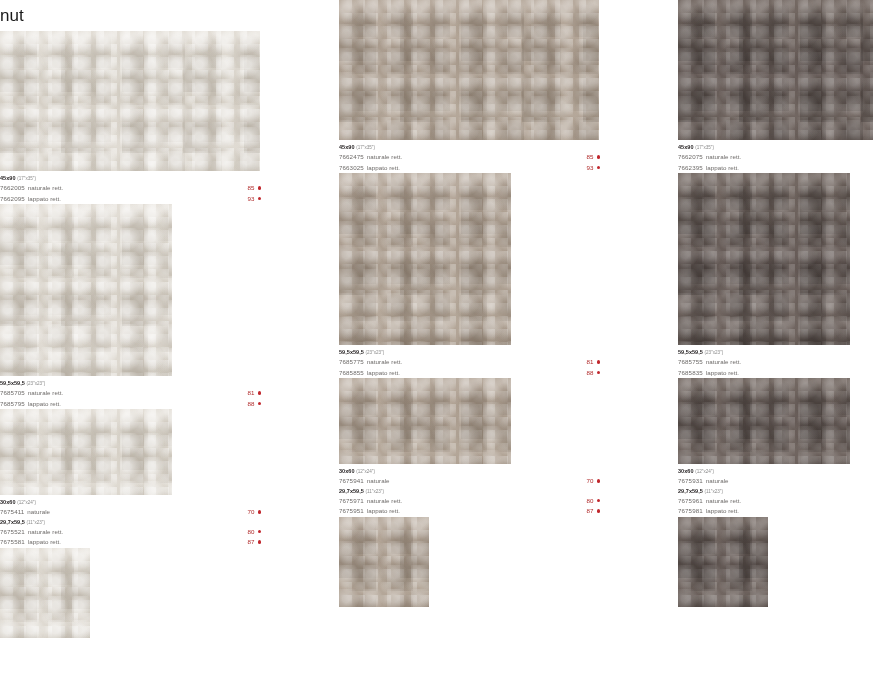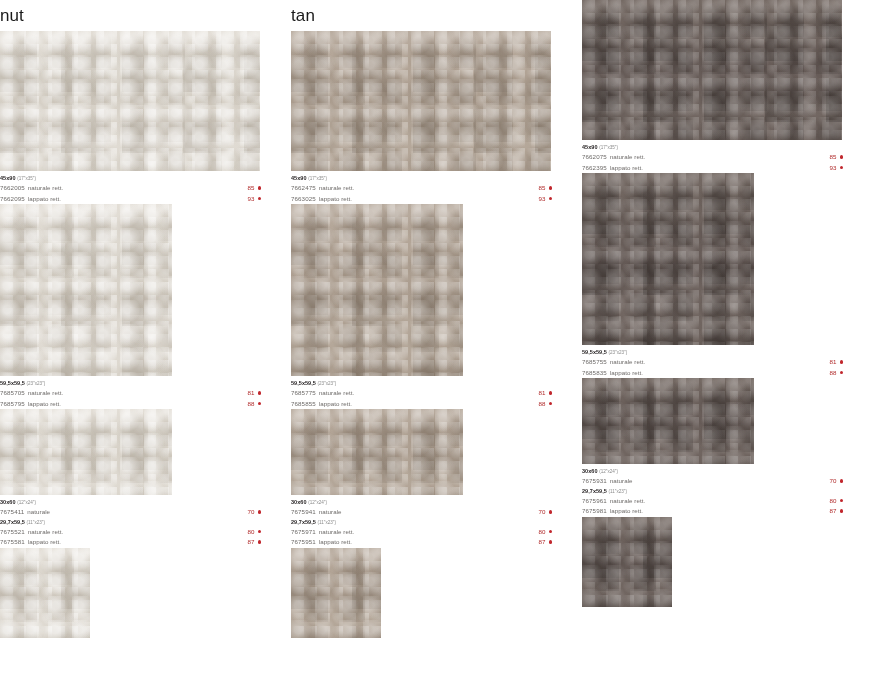--- a/index.html
+++ b/index.html
@@ -19,20 +19,21 @@
 
   .page {
     position: relative;
     width: 873px;
     height: 690px;
   }
 
   .columns {
     display: flex;
     width: 873px;
+    gap: 48px;
   }
 
   .column {
     width: 291px;
     flex: 0 0 291px;
     padding-right: 30px;
   }
 
   .col-title {
     font-size: 17px;
@@ -203,21 +204,20 @@
               <span class="item-val">87</span>
               <span class="dot"></span>
             </div>
           </div>
         </div>
         <div class="block">
           <div class="swatch nut" style="width: 90px; height: 90px;"></div>
         </div>
       </div>
       <div class="column">
-        <div class="col-title">tan</div>
         <div class="block">
           <div class="swatch tan" style="width: 260px; height: 140px;"></div>
           <div class="spec">
             <div class="size-line"><span>45x90</span> <span class="cm">(17"x35")</span></div>
             <div class="item-row">
               <span class="item-code">7662475</span>
               <span class="item-desc">naturale rett.</span>
               <span class="item-val">85</span>
               <span class="dot"></span>
             </div>

